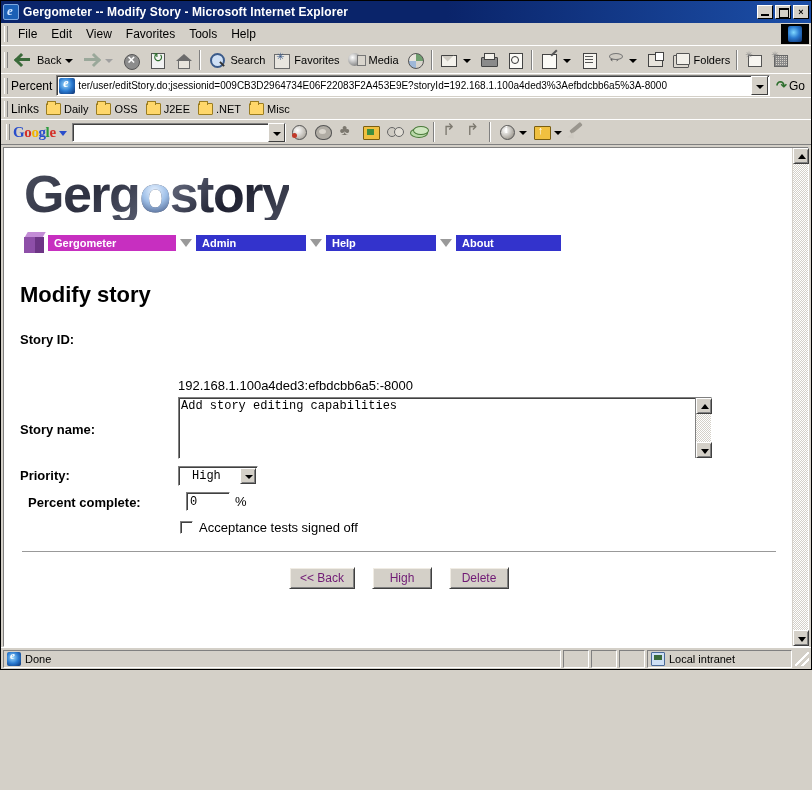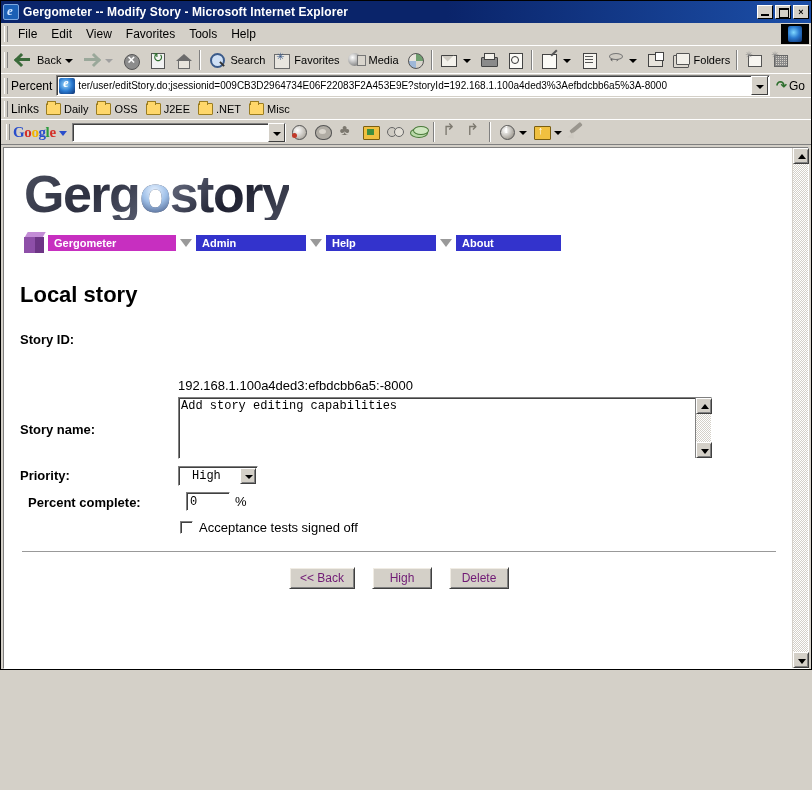--- a/index.html
+++ b/index.html
@@ -790,21 +790,21 @@
             </div>
             <div class="nav-btn home">Gergometer</div>
             <div class="nav-arrow"></div>
             <div class="nav-btn blue" style="width:110px">Admin</div>
             <div class="nav-arrow"></div>
             <div class="nav-btn blue" style="width:110px">Help</div>
             <div class="nav-arrow"></div>
             <div class="nav-btn blue" style="width:105px">About</div>
           </div>
 
-          <h1 class="page-title">Local story</h1>
+          <h1 class="page-title">Modify story</h1>
 
           <div class="form-grid">
 
             <div class="frow">
               <div class="flabel">Story ID:</div>
               <div class="fvalue">192.168.1.100a4ded3:efbdcbb6a5:-8000</div>
             </div>
 
             <div class="frow" style="align-items:center; margin-top:2px;">
               <div class="flabel">Story name:</div>
@@ -850,14 +850,28 @@
       </div>
 
       <div class="vscroll">
         <div class="sb-arrow up"></div>
         <div class="sb-track"></div>
         <div class="sb-arrow down"></div>
       </div>
     </div>
   </div>
 
+  <div class="statusbar">
+    <div class="sb-pane grow">
+      <span class="sb-ie"></span>
+      <span>Done</span>
+    </div>
+    <div class="sb-pane small"></div>
+    <div class="sb-pane small"></div>
+    <div class="sb-pane small"></div>
+    <div class="sb-pane zone">
+      <span class="sb-zone-ico"></span>
+      <span>Local intranet</span>
+    </div>
+    <div class="sb-grip"></div>
+  </div>
 
 </div>
 
 </body></html>

